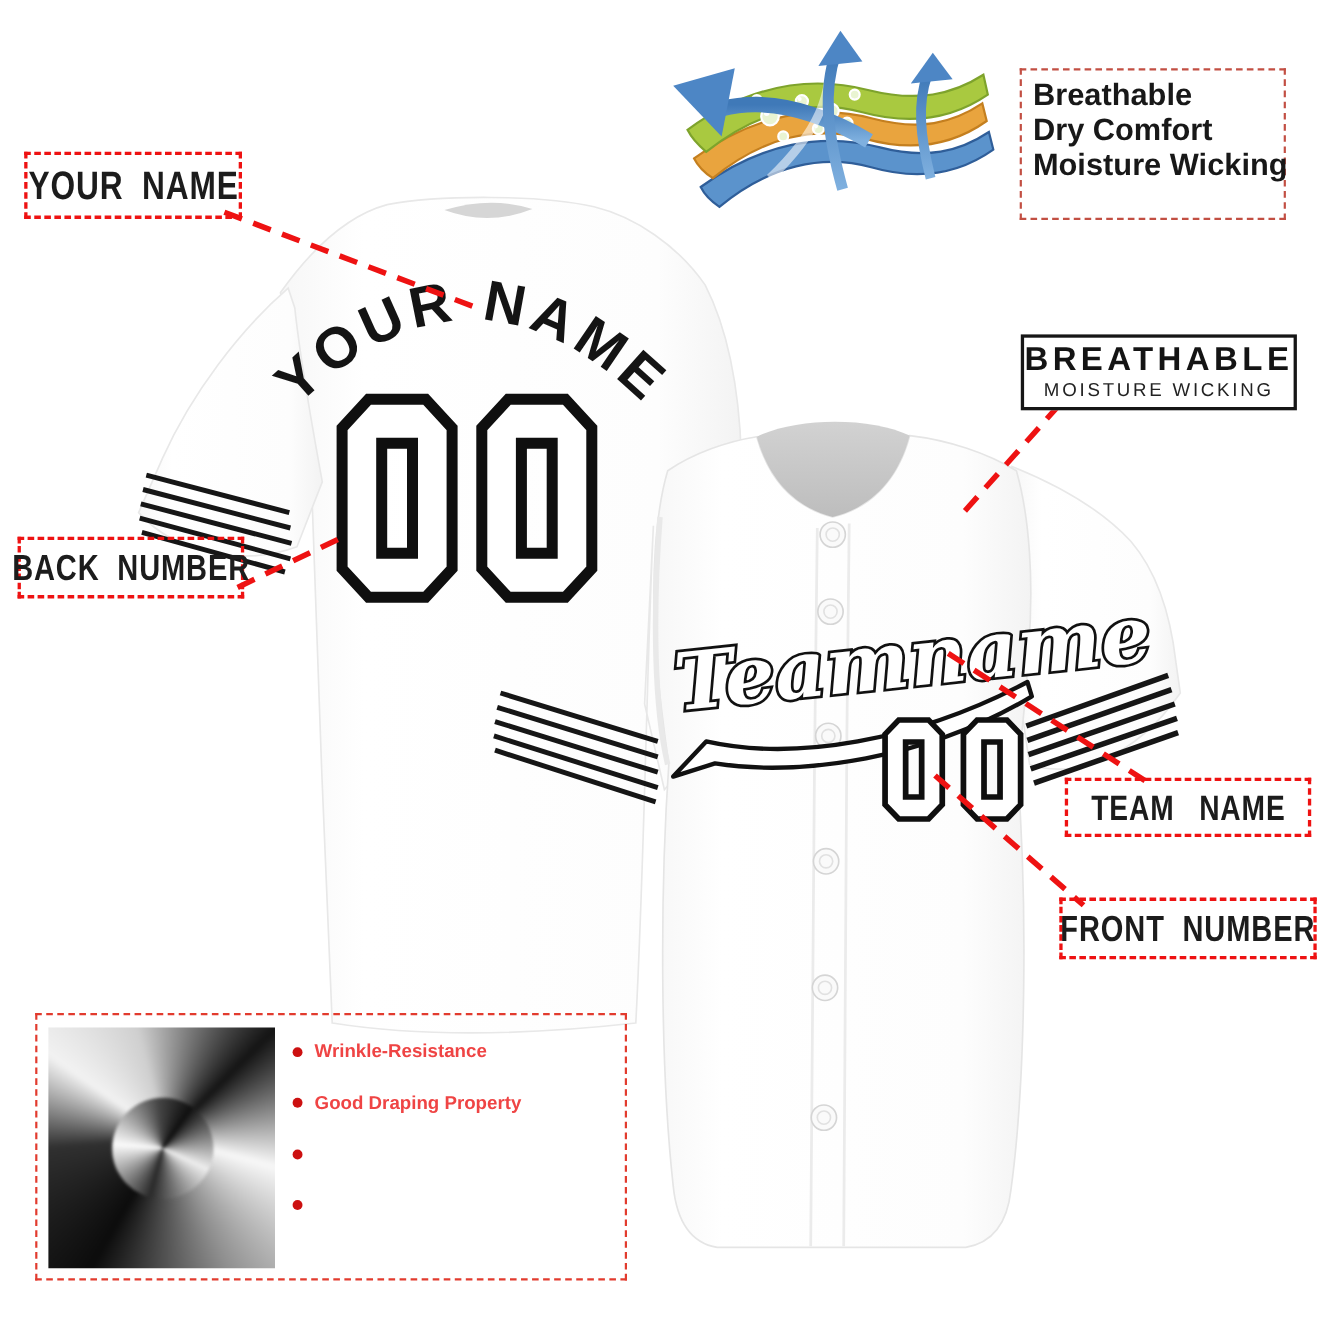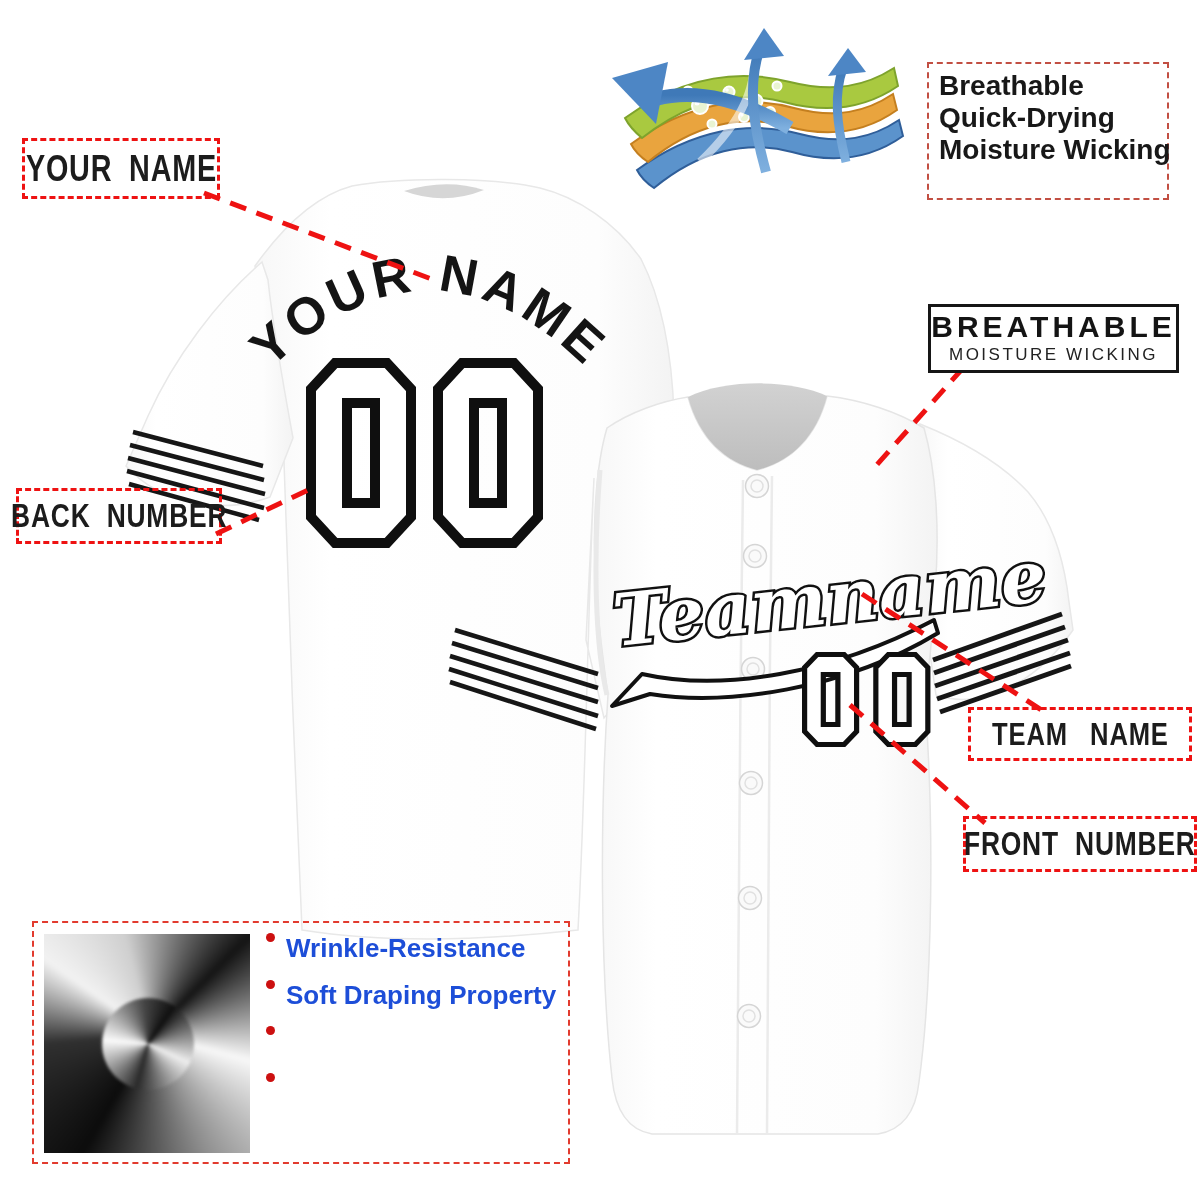--- a/index.html
+++ b/index.html
@@ -36,21 +36,21 @@
     border:2px dashed #e23b2e;box-sizing:border-box;}
   #swatch{position:absolute;left:10px;top:11px;width:206px;height:219px;overflow:hidden;}
   #swatch .sw-a{position:absolute;inset:-8px;filter:blur(2px);
     background:conic-gradient(from 210deg at 52% 46%, #0c0c0c 0deg, #303030 55deg, #f2f2f2 95deg,
       #cfcfcf 135deg, #141414 195deg, #f8f8f8 255deg, #8f8f8f 305deg, #0c0c0c 360deg);}
   #swatch .sw-b{position:absolute;left:58px;top:64px;width:92px;height:92px;border-radius:50%;
     filter:blur(1.5px);transform:rotate(35deg);
     background:conic-gradient(from 0deg at 50% 50%, #101010 0deg, #ededed 80deg, #2a2a2a 160deg,
       #fafafa 240deg, #444 320deg, #101010 360deg);}
   #quality-list{position:absolute;left:232px;top:10px;right:6px;margin:0;padding:0;list-style:none;}
-  #quality-list li{display:flex;align-items:flex-start;height:46.5px;font-size:26px;font-weight:700;color:#1d4ed8;white-space:nowrap;}
+  #quality-list li{display:flex;align-items:center;height:46.5px;font-size:17px;font-weight:700;color:#ef4444;white-space:nowrap;}
   #quality-list .dot{width:9px;height:9px;border-radius:50%;background:#cc1010;margin-right:11px;flex:0 0 auto;}
 </style>
 </head>
 <body>
 
 <div id="stage">
 
   <svg id="art" width="1200" height="1200" viewBox="0 0 1200 1200">
     <defs>
       <linearGradient id="gBody" x1="0" y1="0" x2="1" y2="0">
@@ -227,37 +227,37 @@
     <span class="lbl">FRONT NUMBER</span>
   </div>
 
   <div id="badge-breathable">
     <div class="t1">BREATHABLE</div>
     <div class="t2">MOISTURE WICKING</div>
   </div>
 
   <div id="box-features">
     <div class="fl">Breathable</div>
-    <div class="fl">Quick-Drying</div>
+    <div class="fl">Dry Comfort</div>
     <div class="fl">Moisture Wicking</div>
   </div>
 
   <div id="box-quality">
     <div id="swatch">
       <div class="sw-a"></div>
       <div class="sw-b"></div>
     </div>
     <ul id="quality-list">
       <li>
         <span class="dot"></span>
         <span>Wrinkle-Resistance</span>
       </li>
       <li>
         <span class="dot"></span>
-        <span>Soft Draping Property</span>
+        <span>Good Draping Property</span>
       </li>
       <li>
         <span class="dot"></span>
       </li>
       <li>
         <span class="dot"></span>
       </li>
     </ul>
   </div>
 

